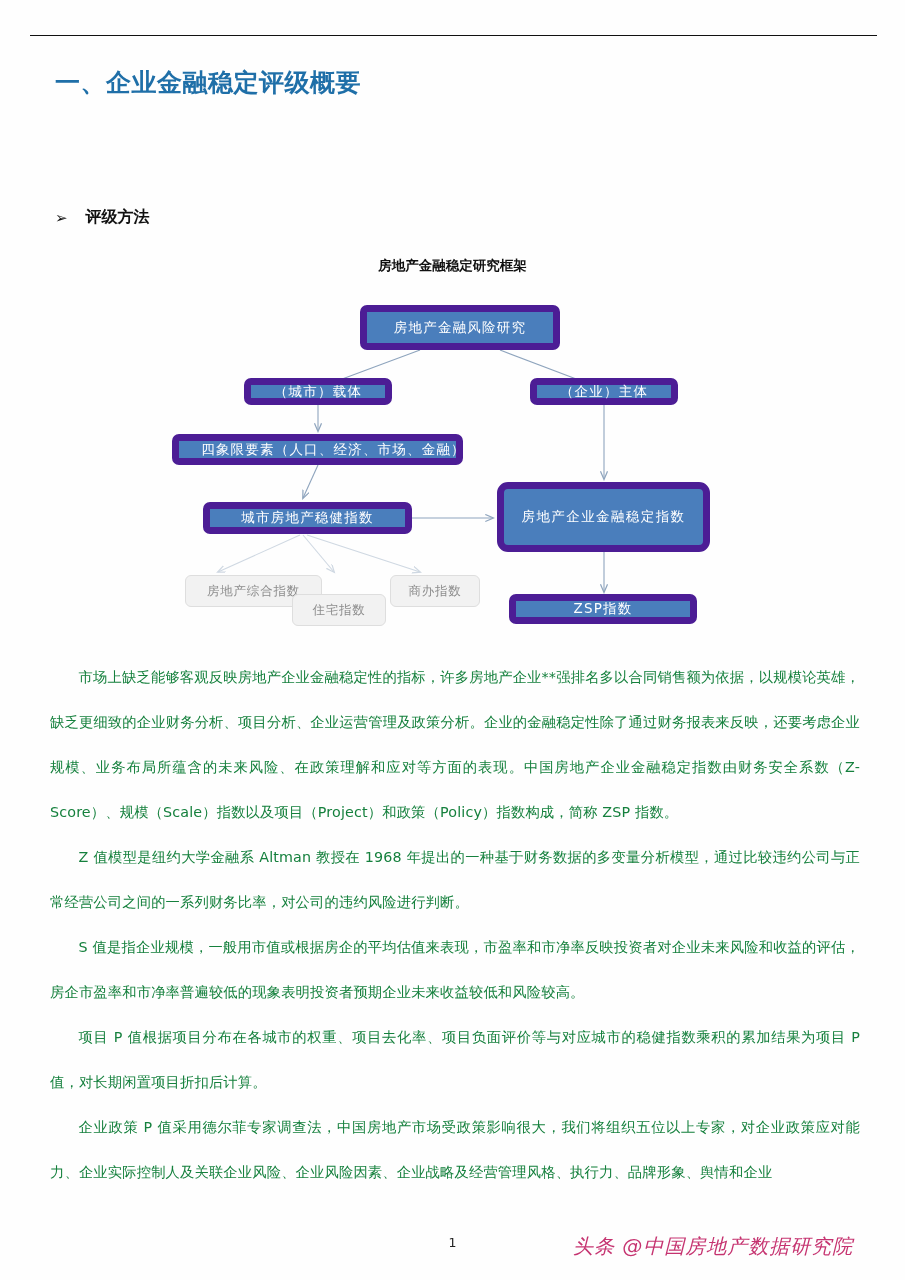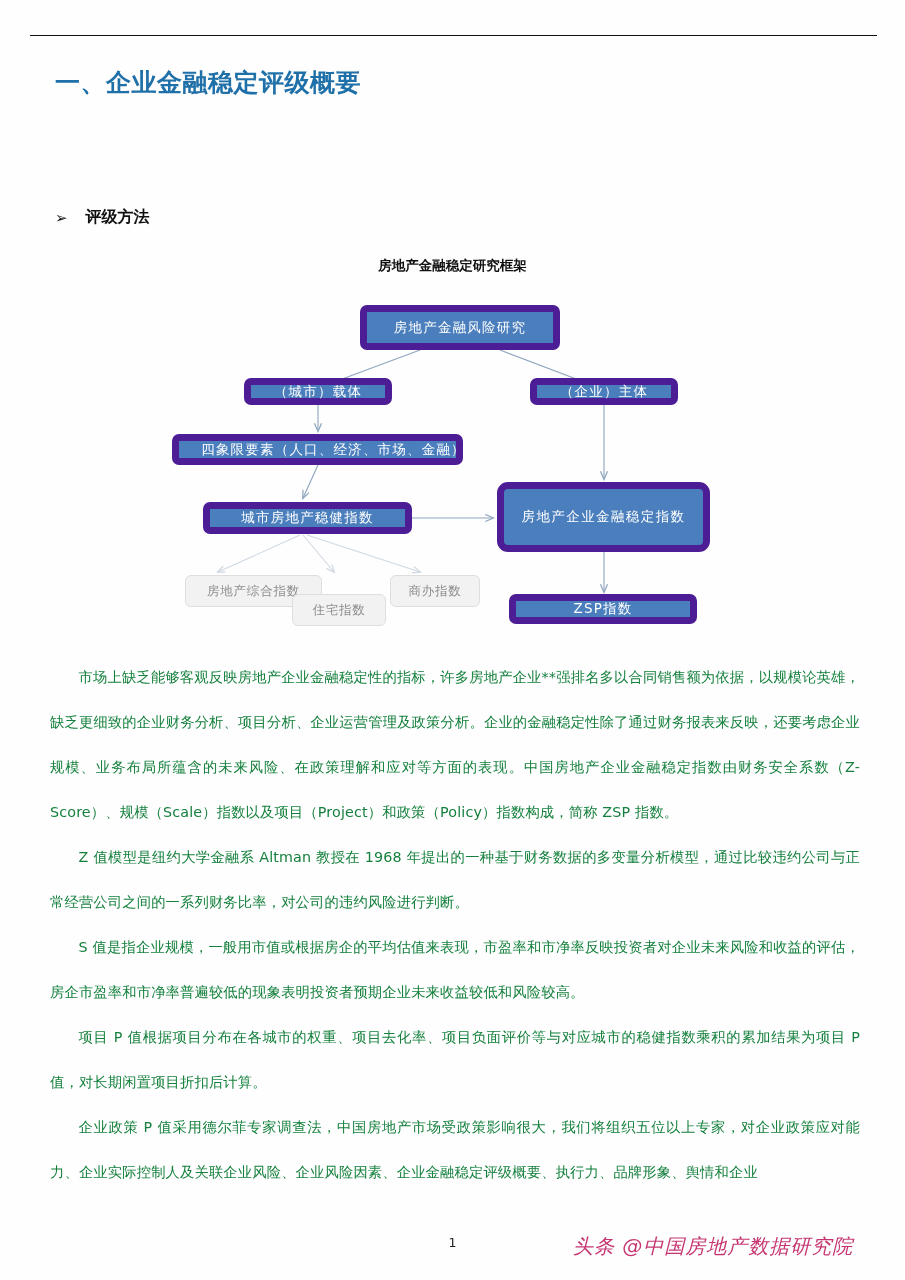--- a/index.html
+++ b/index.html
@@ -231,19 +231,19 @@
     <div class="node muted" style="left:292px; top:344px; width:94px; height:32px;">住宅指数</div>
 
     <div class="node muted" style="left:390px; top:325px; width:90px; height:32px;">商办指数</div>
   </div>
 
   <div class="body-text">
     <p class="para">市场上缺乏能够客观反映房地产企业金融稳定性的指标，许多房地产企业**强排名多以合同销售额为依据，以规模论英雄，缺乏更细致的企业财务分析、项目分析、企业运营管理及政策分析。企业的金融稳定性除了通过财务报表来反映，还要考虑企业规模、业务布局所蕴含的未来风险、在政策理解和应对等方面的表现。中国房地产企业金融稳定指数由财务安全系数（Z-Score）、规模（Scale）指数以及项目（Project）和政策（Policy）指数构成，简称 ZSP 指数。</p>
     <p class="para">Z 值模型是纽约大学金融系 Altman 教授在 1968 年提出的一种基于财务数据的多变量分析模型，通过比较违约公司与正常经营公司之间的一系列财务比率，对公司的违约风险进行判断。</p>
     <p class="para">S 值是指企业规模，一般用市值或根据房企的平均估值来表现，市盈率和市净率反映投资者对企业未来风险和收益的评估，房企市盈率和市净率普遍较低的现象表明投资者预期企业未来收益较低和风险较高。</p>
     <p class="para">项目 P 值根据项目分布在各城市的权重、项目去化率、项目负面评价等与对应城市的稳健指数乘积的累加结果为项目 P 值，对长期闲置项目折扣后计算。</p>
-    <p class="para">企业政策 P 值采用德尔菲专家调查法，中国房地产市场受政策影响很大，我们将组织五位以上专家，对企业政策应对能力、企业实际控制人及关联企业风险、企业风险因素、企业金融稳定评级概要、执行力、品牌形象、舆情和企业</p>
+    <p class="para">企业政策 P 值采用德尔菲专家调查法，中国房地产市场受政策影响很大，我们将组织五位以上专家，对企业政策应对能力、企业实际控制人及关联企业风险、企业风险因素、企业战略及经营管理风格、执行力、品牌形象、舆情和企业</p>
   </div>
 
   <div class="page-number">1</div>
   <div class="watermark">头条 @中国房地产数据研究院</div>
 
 </div>
 
 </body></html>

